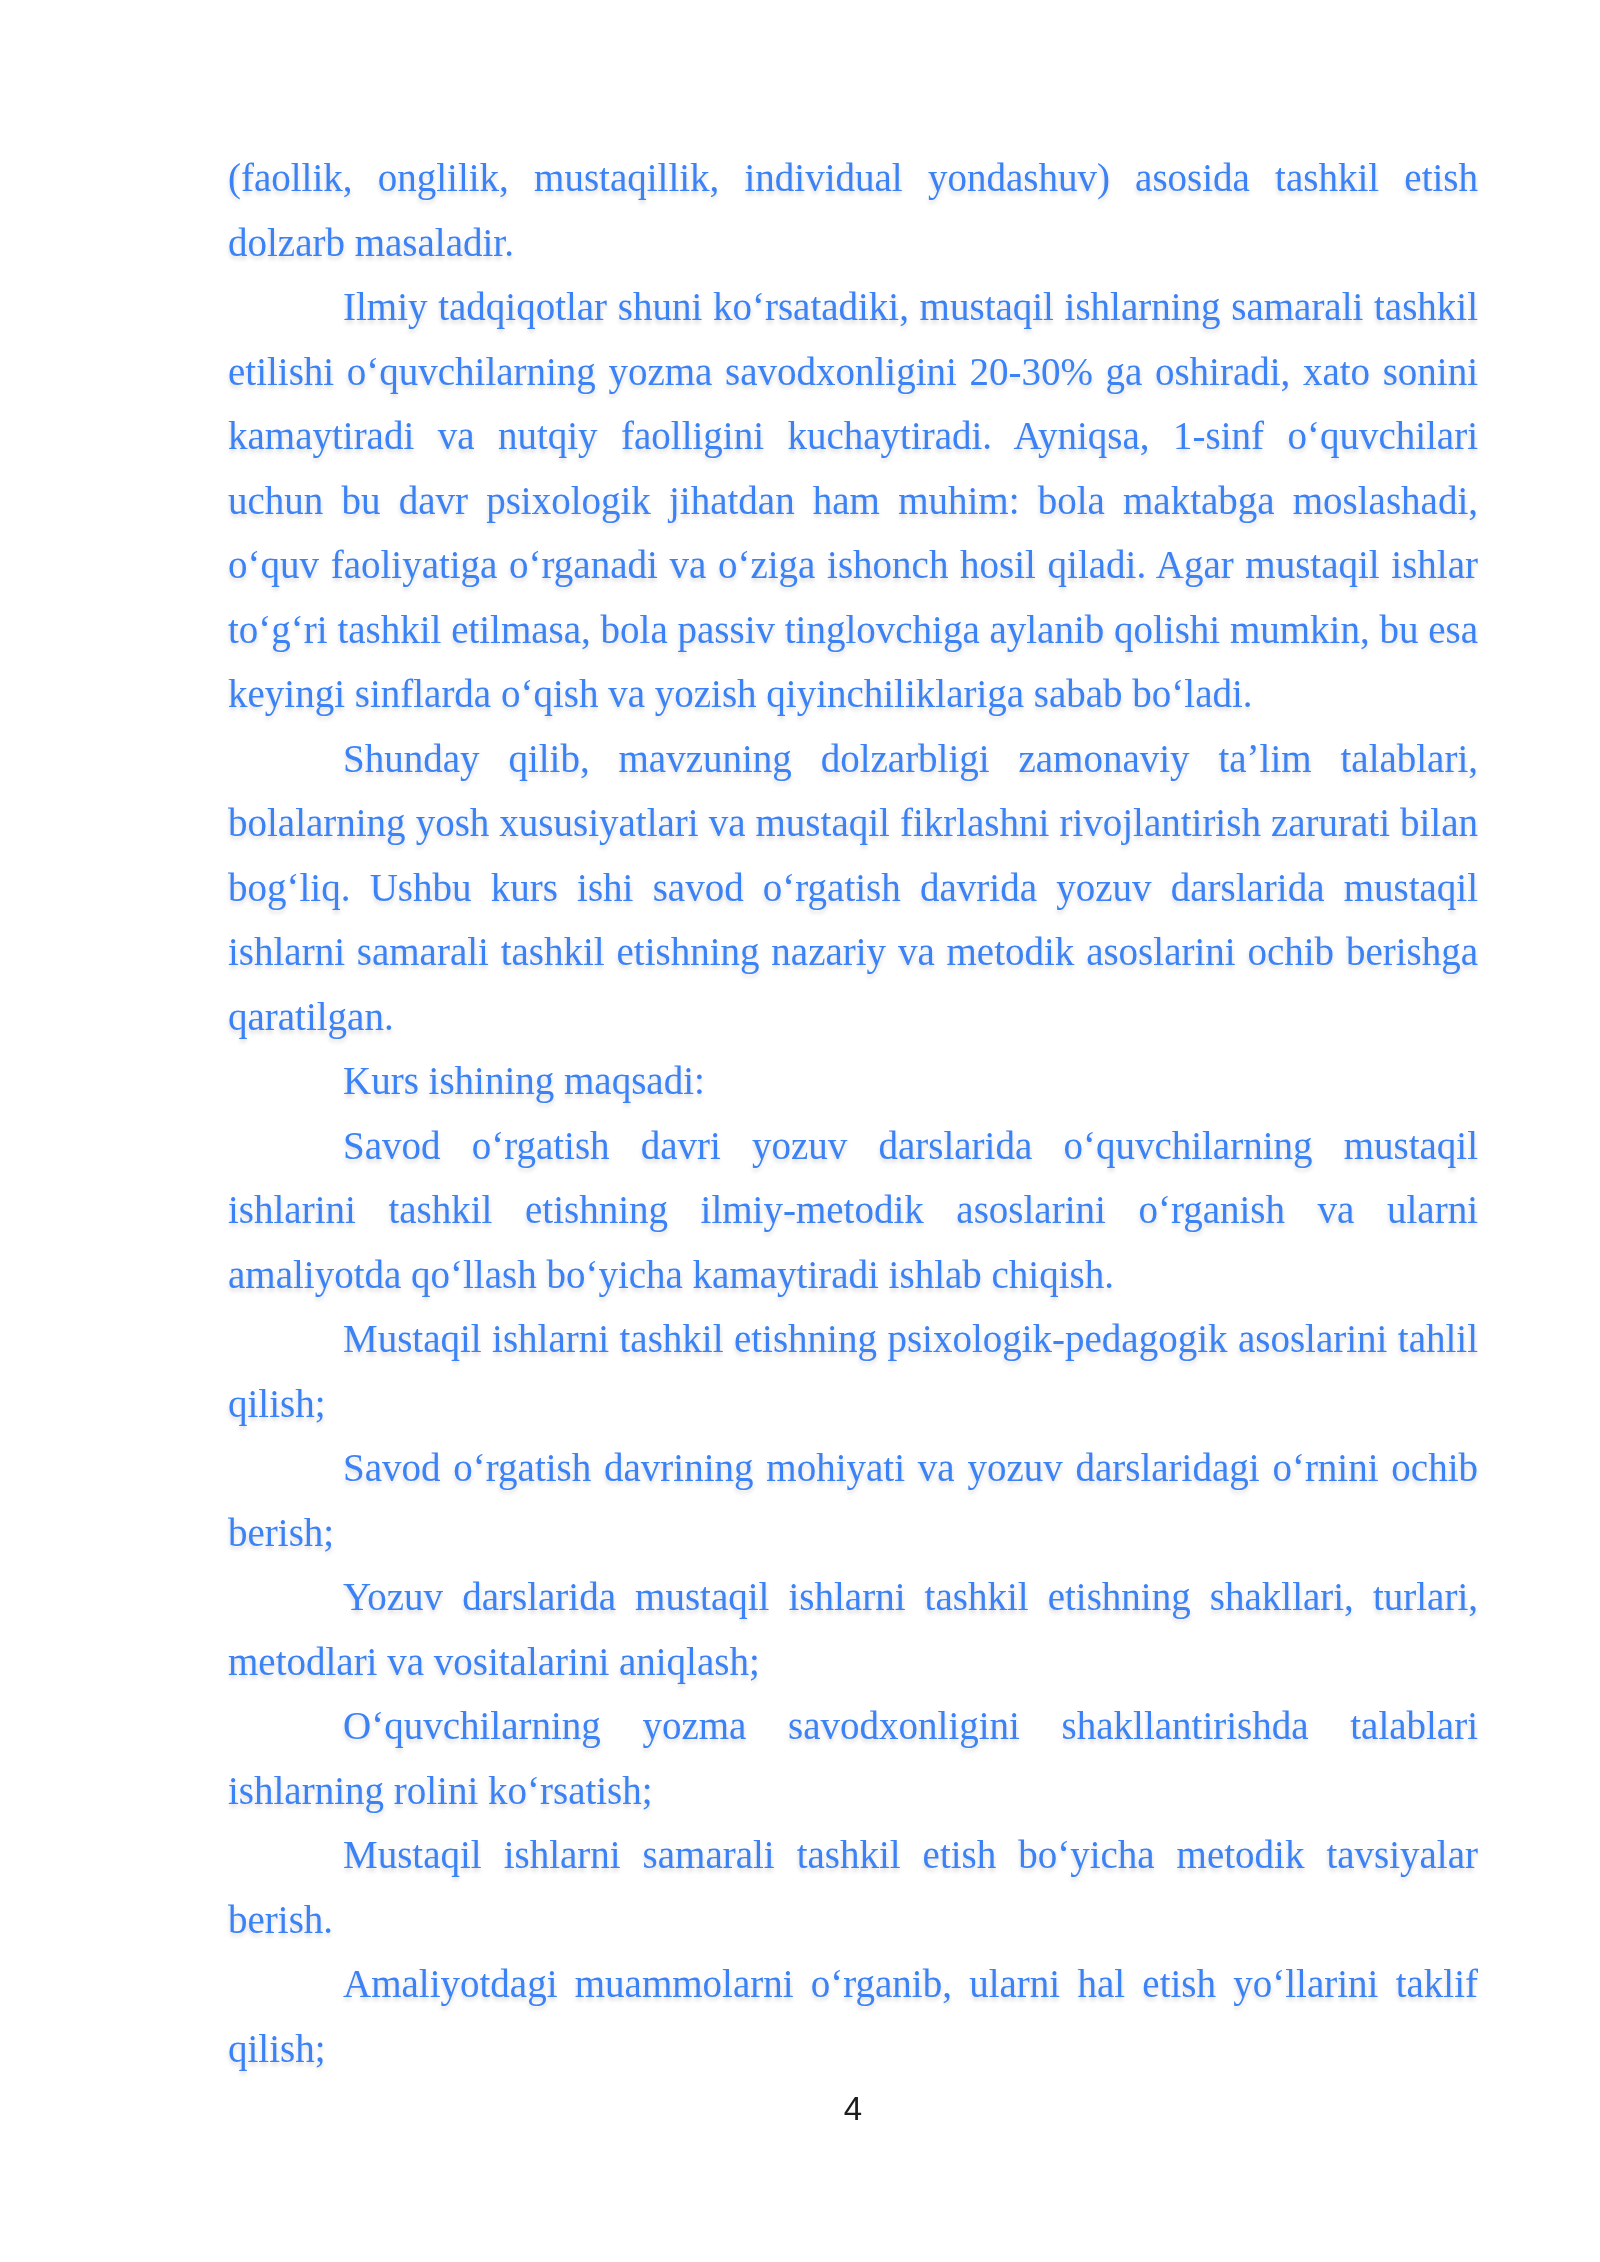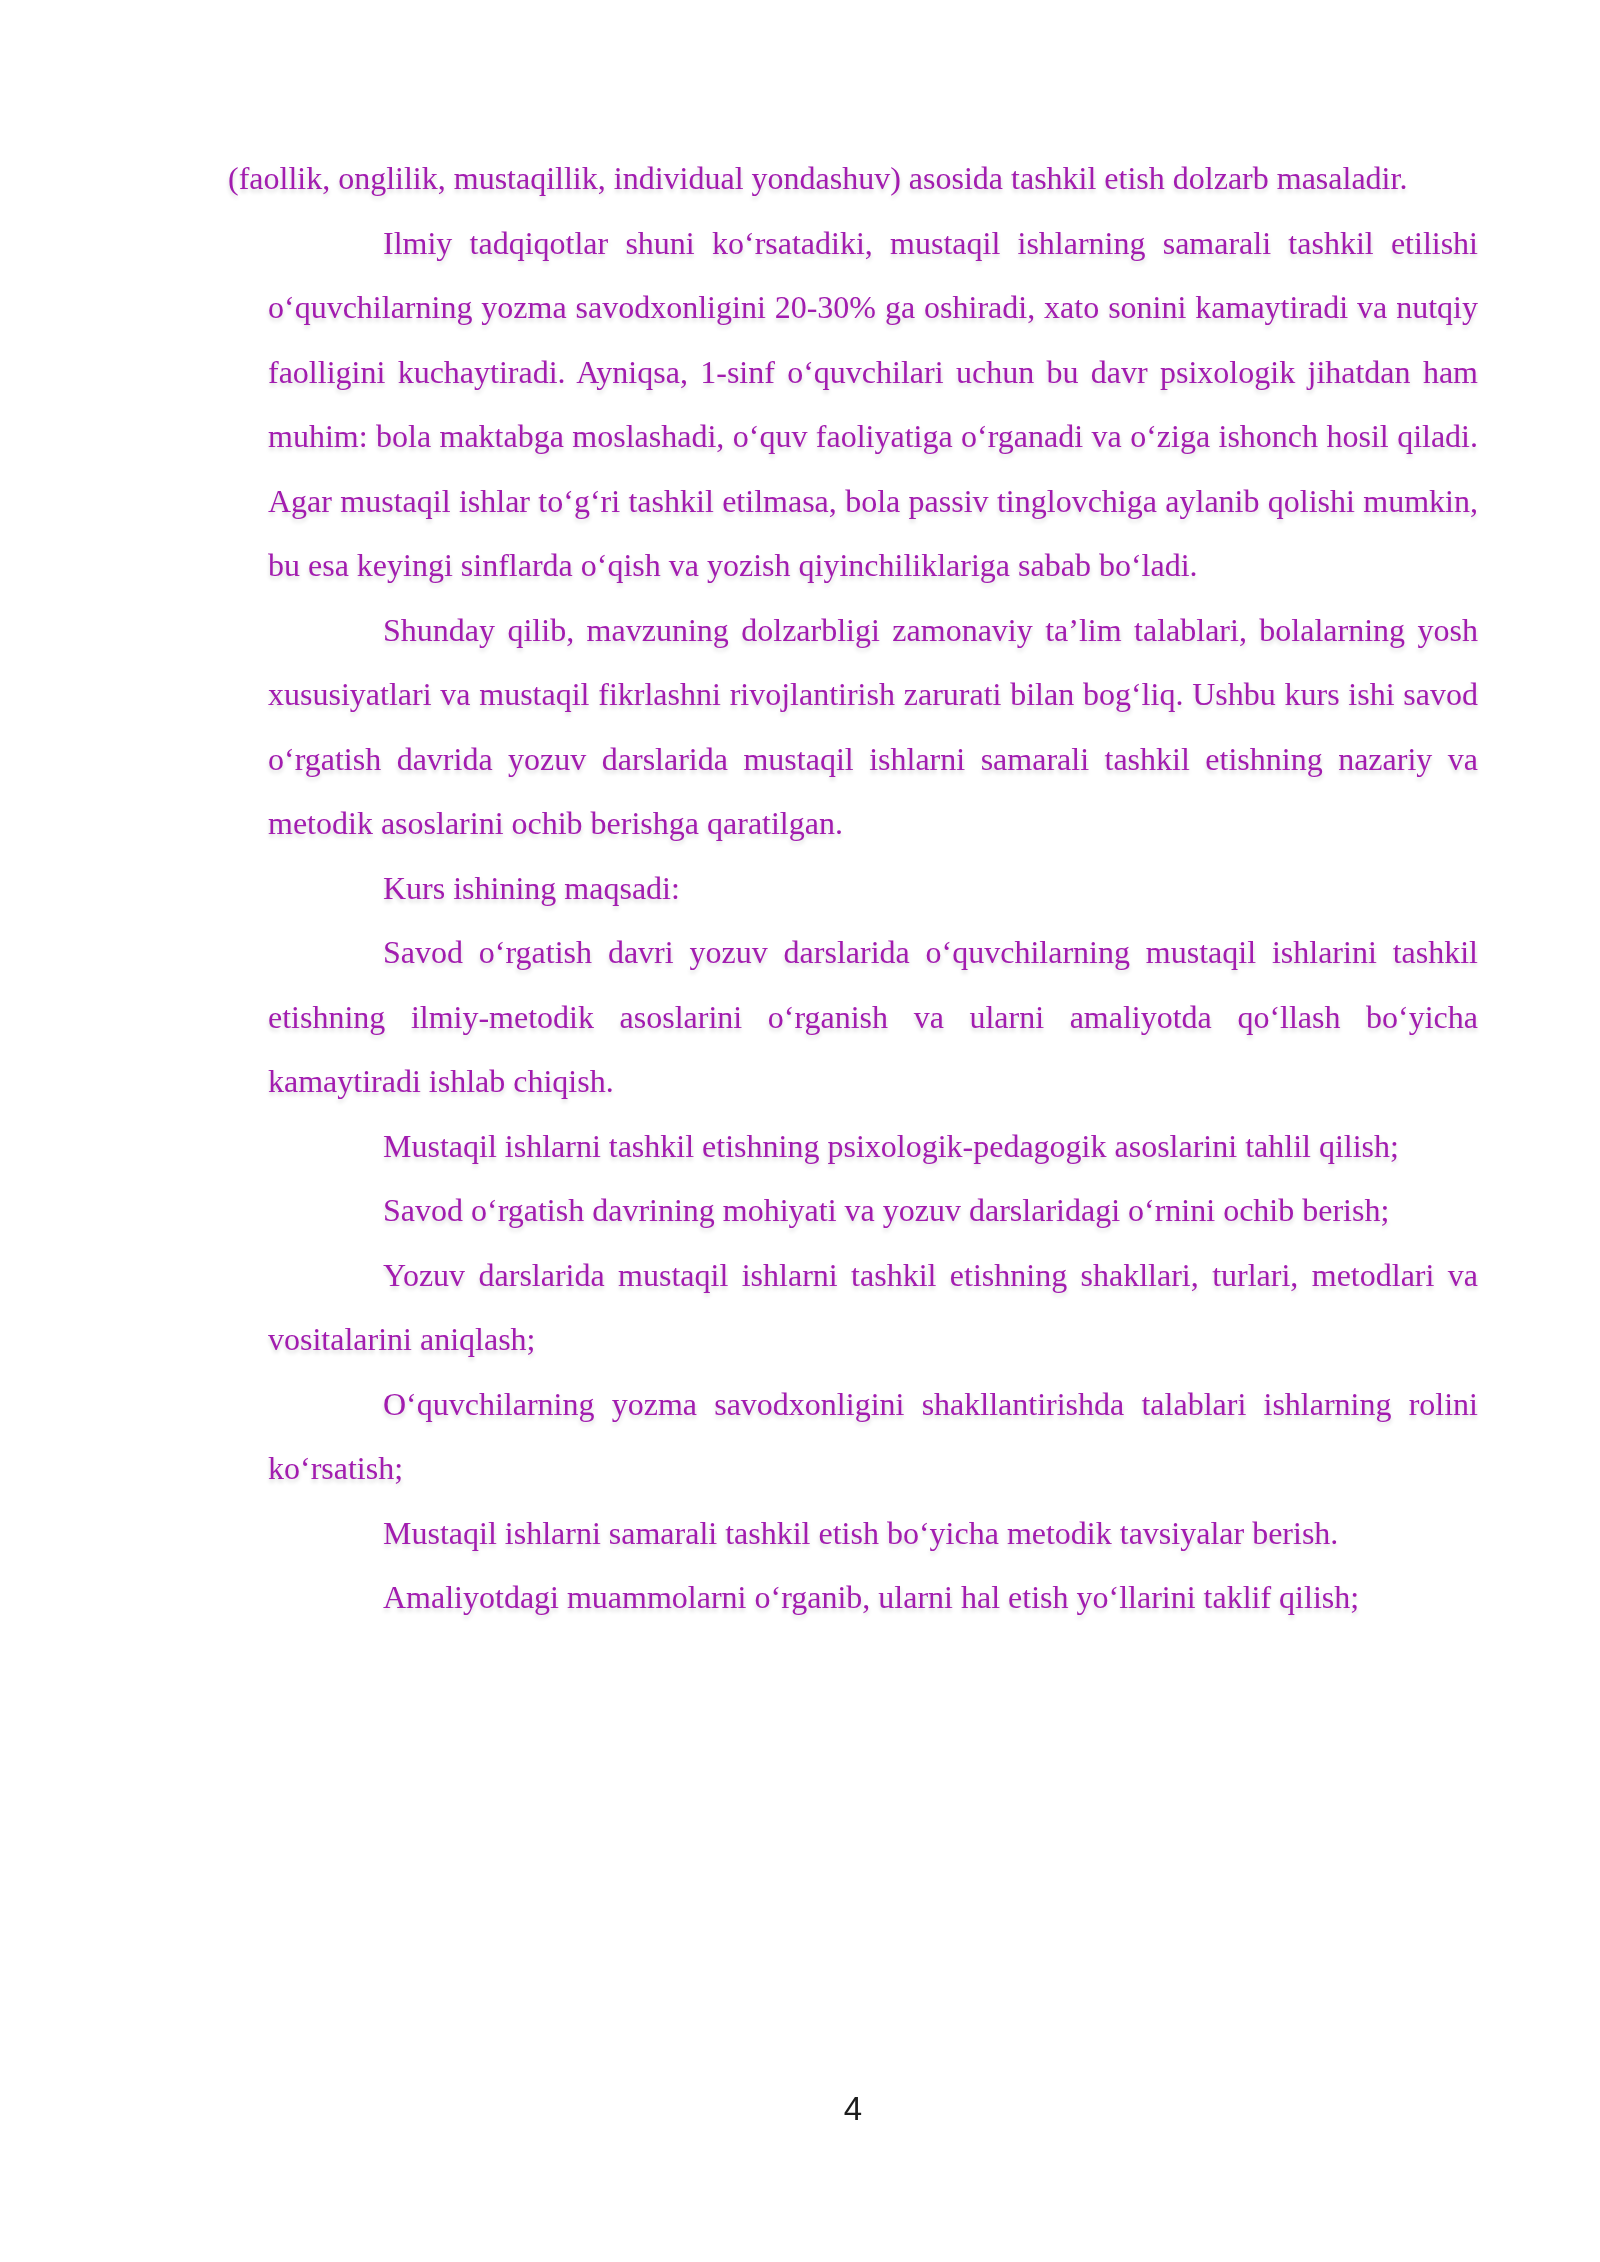--- a/index.html
+++ b/index.html
@@ -13,33 +13,32 @@
     height: 2262px;
     background: #ffffff;
     overflow: hidden;
   }
   .text-block {
     position: absolute;
     left: 228px;
     top: 146px;
     width: 1250px;
     font-family: "Liberation Serif", "DejaVu Serif", serif;
-    font-size: 32px;
+    font-size: 39px;
     line-height: 64.5px;
-    color: #a21caf;
+    color: #3b82f6;
     text-align: justify;
     text-shadow: 0 3px 4px rgba(20, 20, 20, 0.16);
   }
   .text-block p {
     margin: 0;
     padding: 0;
   }
   .text-block p.indent {
     text-indent: 115px;
-    margin-left: 40px;
   }
   .footer {
     position: absolute;
     left: 228px;
     top: 2090px;
     width: 1250px;
     text-align: center;
   }
   .page-number {
     font-family: "Liberation Sans", "DejaVu Sans", sans-serif;

